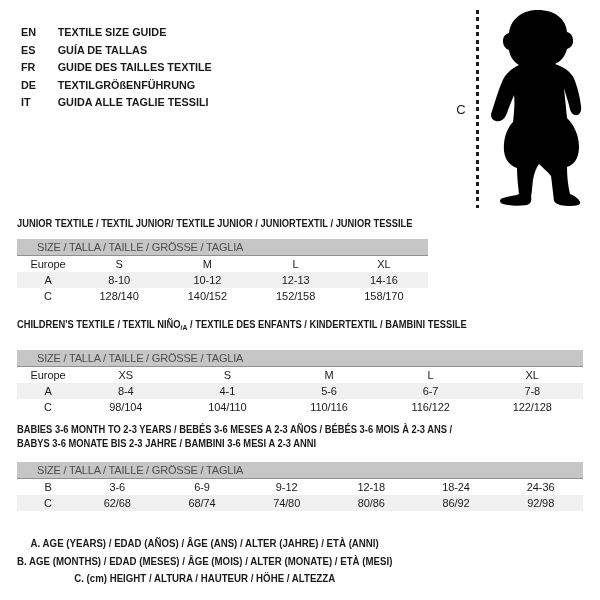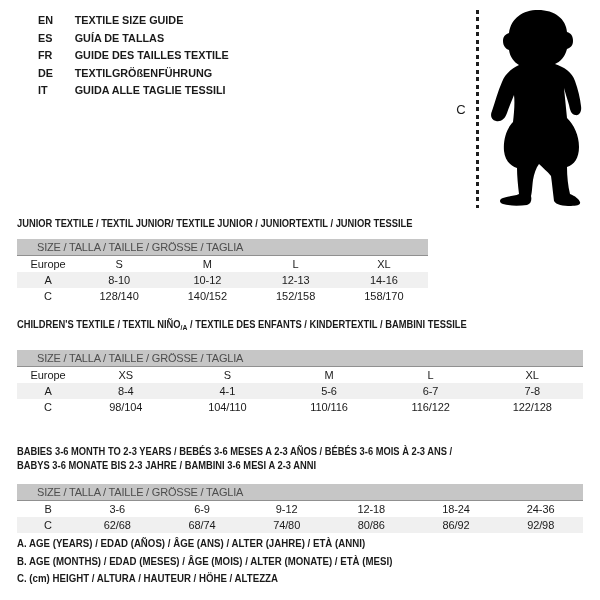--- a/index.html
+++ b/index.html
@@ -1,21 +1,21 @@
 <!DOCTYPE html>
 <html><head>
 <meta charset="utf-8">
 <style>
   html,body{margin:0;padding:0;background:#ffffff;}
   #page{
     position:relative;width:600px;height:600px;background:#ffffff;overflow:hidden;
     font-family:"Liberation Sans",sans-serif;color:#1a1a1a;
   }
   
-  #language-list{position:absolute;left:21px;top:12px;margin-left:17px;}
+  #language-list{position:absolute;left:21px;top:24px;}
   .lang-row{line-height:17.5px;font-size:11.5px;font-weight:bold;white-space:nowrap;
     transform:scaleX(0.94);transform-origin:0 50%;}
   .lang-code{display:inline-block;width:39px;}
   
   #figure{position:absolute;left:450px;top:5px;width:148px;height:206px;}
   #height-line{position:absolute;left:26px;top:5px;width:3px;height:198px;
     background:repeating-linear-gradient(to bottom,#1c1c1c 0 4px,transparent 4px 7.5px);}
   #height-label{position:absolute;left:1px;top:97px;width:20px;text-align:center;
     font-size:13px;font-weight:500;}
   #baby-svg{position:absolute;left:35px;top:3px;}
@@ -31,24 +31,24 @@
   table.size-table td{font-size:11px;height:16px;line-height:16px;padding:0;
     text-align:center;letter-spacing:-0.1px;}
   table.size-table td.row-label{text-align:center;padding-left:4px;}
   table.size-table tr.shaded{background:#f0f0f0;}
   col.label-col{width:58px;}
   
   #block-junior{top:217px;width:411px;}
   #block-junior .table-title{margin-bottom:9px;}
   #block-children{top:318px;width:566px;}
   #block-children .table-title{margin-bottom:16px;}
-  #block-babies{top:422px;width:566px;margin-top:22px;}
+  #block-babies{top:422px;width:566px;}
   #block-babies .table-title{line-height:14px;margin-bottom:12px;}
   
-  #notes{position:absolute;left:17px;top:535px;}
+  #notes{position:absolute;left:17px;top:535px;text-align:center;}
   .note-line{font-size:11px;font-weight:bold;line-height:17.5px;white-space:nowrap;
     transform:scaleX(0.88);transform-origin:0 50%;}
 </style>
 </head>
 <body>
 
 <div id="page">
 
   <div id="language-list">
       <div class="lang-row"><span class="lang-code">EN</span><span>TEXTILE SIZE GUIDE</span></div>

